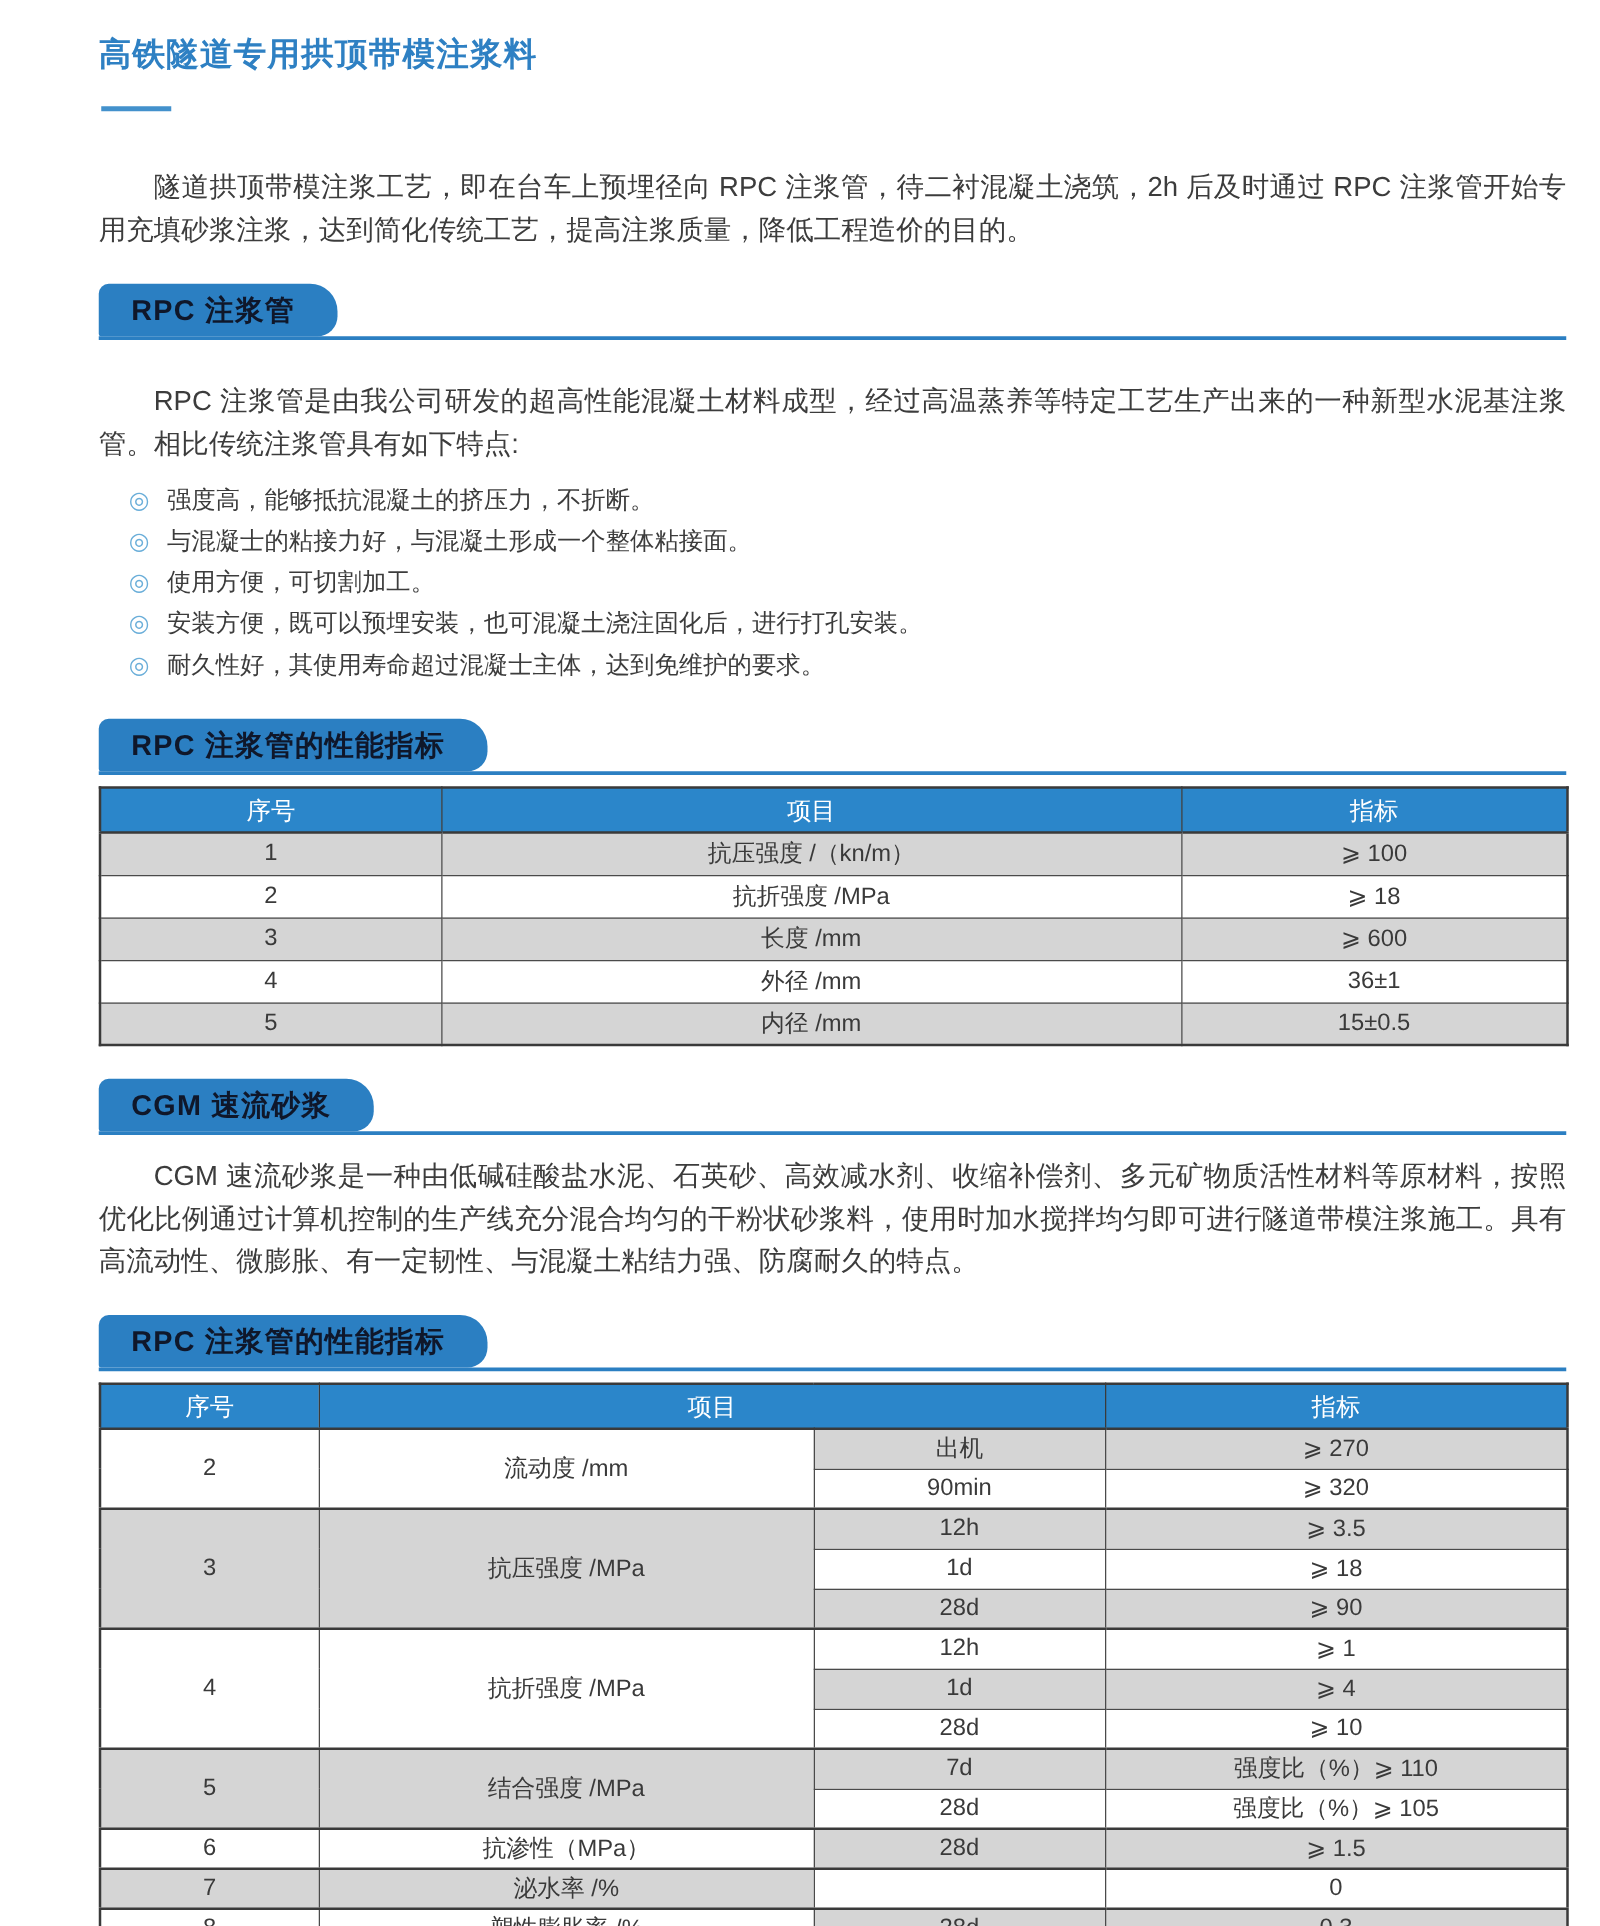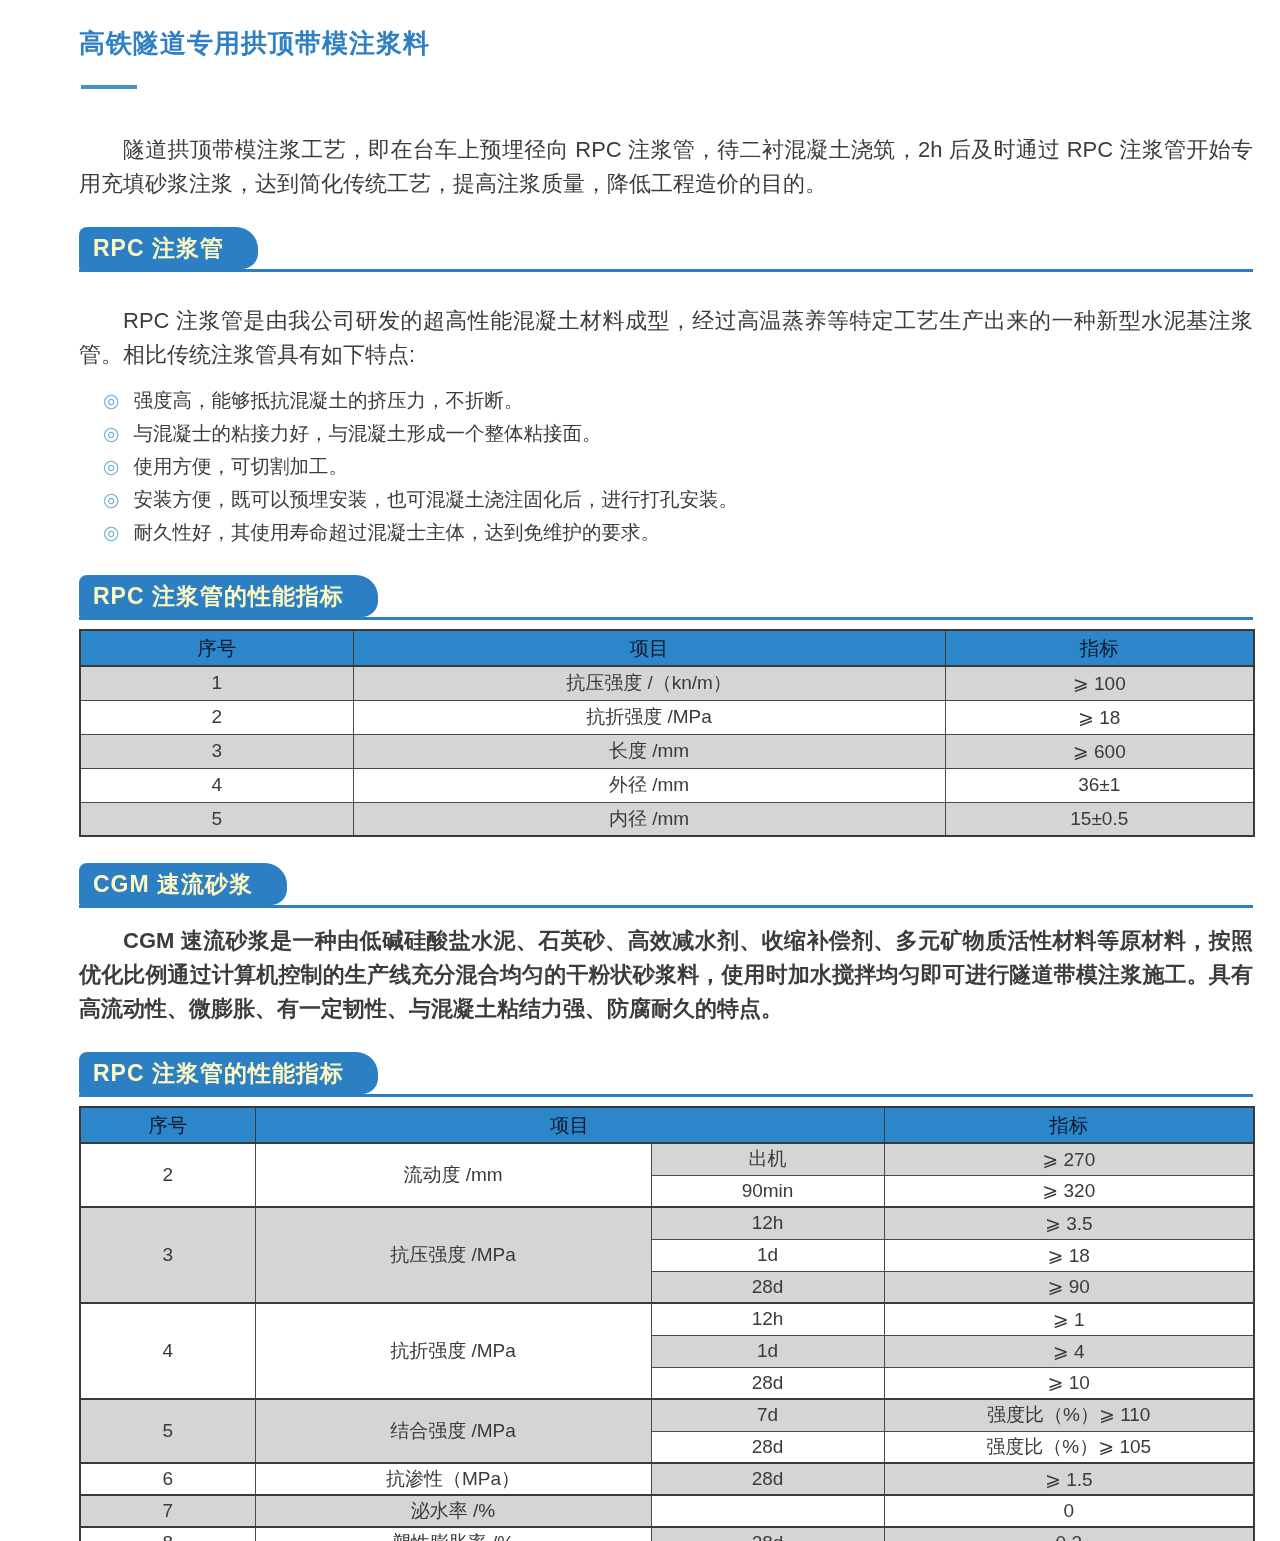--- a/index.html
+++ b/index.html
@@ -30,36 +30,36 @@
   }
   .para {
     font-size: 22px;
     line-height: 34px;
     text-align: justify;
     text-indent: 2em;
     color: #3c3c3c;
   }
   .intro { margin-top: 44px; }
   .rpc-desc { margin-top: 32px; }
-  .cgm-desc { margin-top: 16px; font-weight: bold; }
+  .cgm-desc { margin-top: 16px; }
 
   .section-header {
     border-bottom: 3px solid #2b7fc2;
     line-height: 0;
     margin-top: 26px;
   }
   .badge {
     display: inline-block;
     vertical-align: bottom;
     background: #2b7fc2;
-    color: #fef9c3;
+    color: #0f172a;
     font-size: 23px;
     font-weight: bold;
     line-height: 40px;
-    padding: 1px 34px 1px 14px;
+    padding: 1px 34px 1px 26px;
     border-radius: 8px 22px 16px 2px;
     letter-spacing: 1px;
   }
 
   .features {
     list-style: none;
     margin: 12px 0 0 24px;
   }
   .features li {
     display: flex;
@@ -77,21 +77,21 @@
   table {
     border-collapse: collapse;
     width: 1174px;
     table-layout: fixed;
     border: 2.5px solid #3a3a3a;
     font-size: 19px;
   }
   .perf-table { margin-top: 9px; }
   th {
     background: #2b86ca;
-    color: #0f172a;
+    color: #ffffff;
     font-weight: normal;
     font-size: 19.5px;
     height: 36px;
     border: 1.5px solid #3a3a3a;
     border-bottom: 2.5px solid #3a3a3a;
     text-align: center;
   }
   td {
     border: 1.5px solid #4a4a4a;
     text-align: center;

